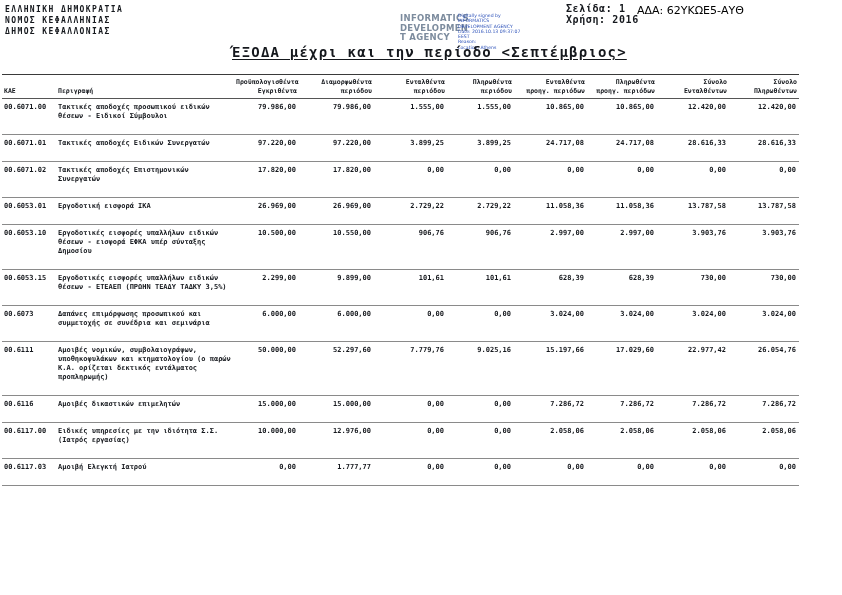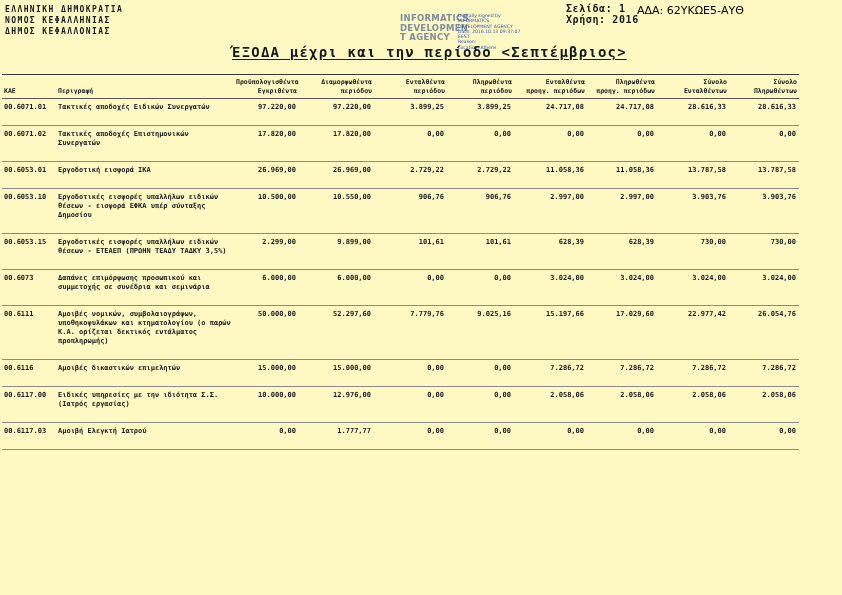--- a/index.html
+++ b/index.html
@@ -1,17 +1,17 @@
 <!DOCTYPE html>
 <html><head>
 <meta charset="utf-8">
 <style>
   html,body{margin:0;padding:0;background:#e8e8e8;}
   .page{
-    position:relative;width:842px;height:595px;background:#fef9c3;
+    position:relative;width:842px;height:595px;background:#ffffff;
     font-family:"DejaVu Sans Mono",monospace;color:#15181d;overflow:hidden;
     margin:0 auto;
   }
   .org{position:absolute;top:4px;left:5px;font-size:8px;font-weight:700;
        letter-spacing:1.4px;line-height:11px;}
   .pageinfo{position:absolute;top:3px;left:566px;font-size:10px;font-weight:700;line-height:11px;letter-spacing:.6px;}
   .ada{position:absolute;top:4px;left:637px;font-size:11px;color:#000;
        font-family:"DejaVu Sans",sans-serif;}
   .stamp-agency{position:absolute;top:14px;left:400px;font-size:8.5px;font-weight:700;
        line-height:9.5px;letter-spacing:.3px;font-family:"DejaVu Sans",sans-serif;}
@@ -126,20 +126,32 @@
             <div>Ενταλθέντων</div>
           </th>
           <th class="num">
             <div>Σύνολο</div>
             <div>Πληρωθέντων</div>
           </th>
         </tr>
     </thead>
     <tbody>
         <tr>
+          <td class="kae">00.6071.00</td>
+          <td class="desc">Τακτικές αποδοχές προσωπικού ειδικών θέσεων - Ειδικοί Σύμβουλοι</td>
+          <td class="num">79.986,00</td>
+          <td class="num">79.986,00</td>
+          <td class="num">1.555,00</td>
+          <td class="num">1.555,00</td>
+          <td class="num">10.865,00</td>
+          <td class="num">10.865,00</td>
+          <td class="num">12.420,00</td>
+          <td class="num">12.420,00</td>
+        </tr>
+        <tr>
           <td class="kae">00.6071.01</td>
           <td class="desc">Τακτικές αποδοχές Ειδικών Συνεργατών</td>
           <td class="num">97.220,00</td>
           <td class="num">97.220,00</td>
           <td class="num">3.899,25</td>
           <td class="num">3.899,25</td>
           <td class="num">24.717,08</td>
           <td class="num">24.717,08</td>
           <td class="num">28.616,33</td>
           <td class="num">28.616,33</td>

